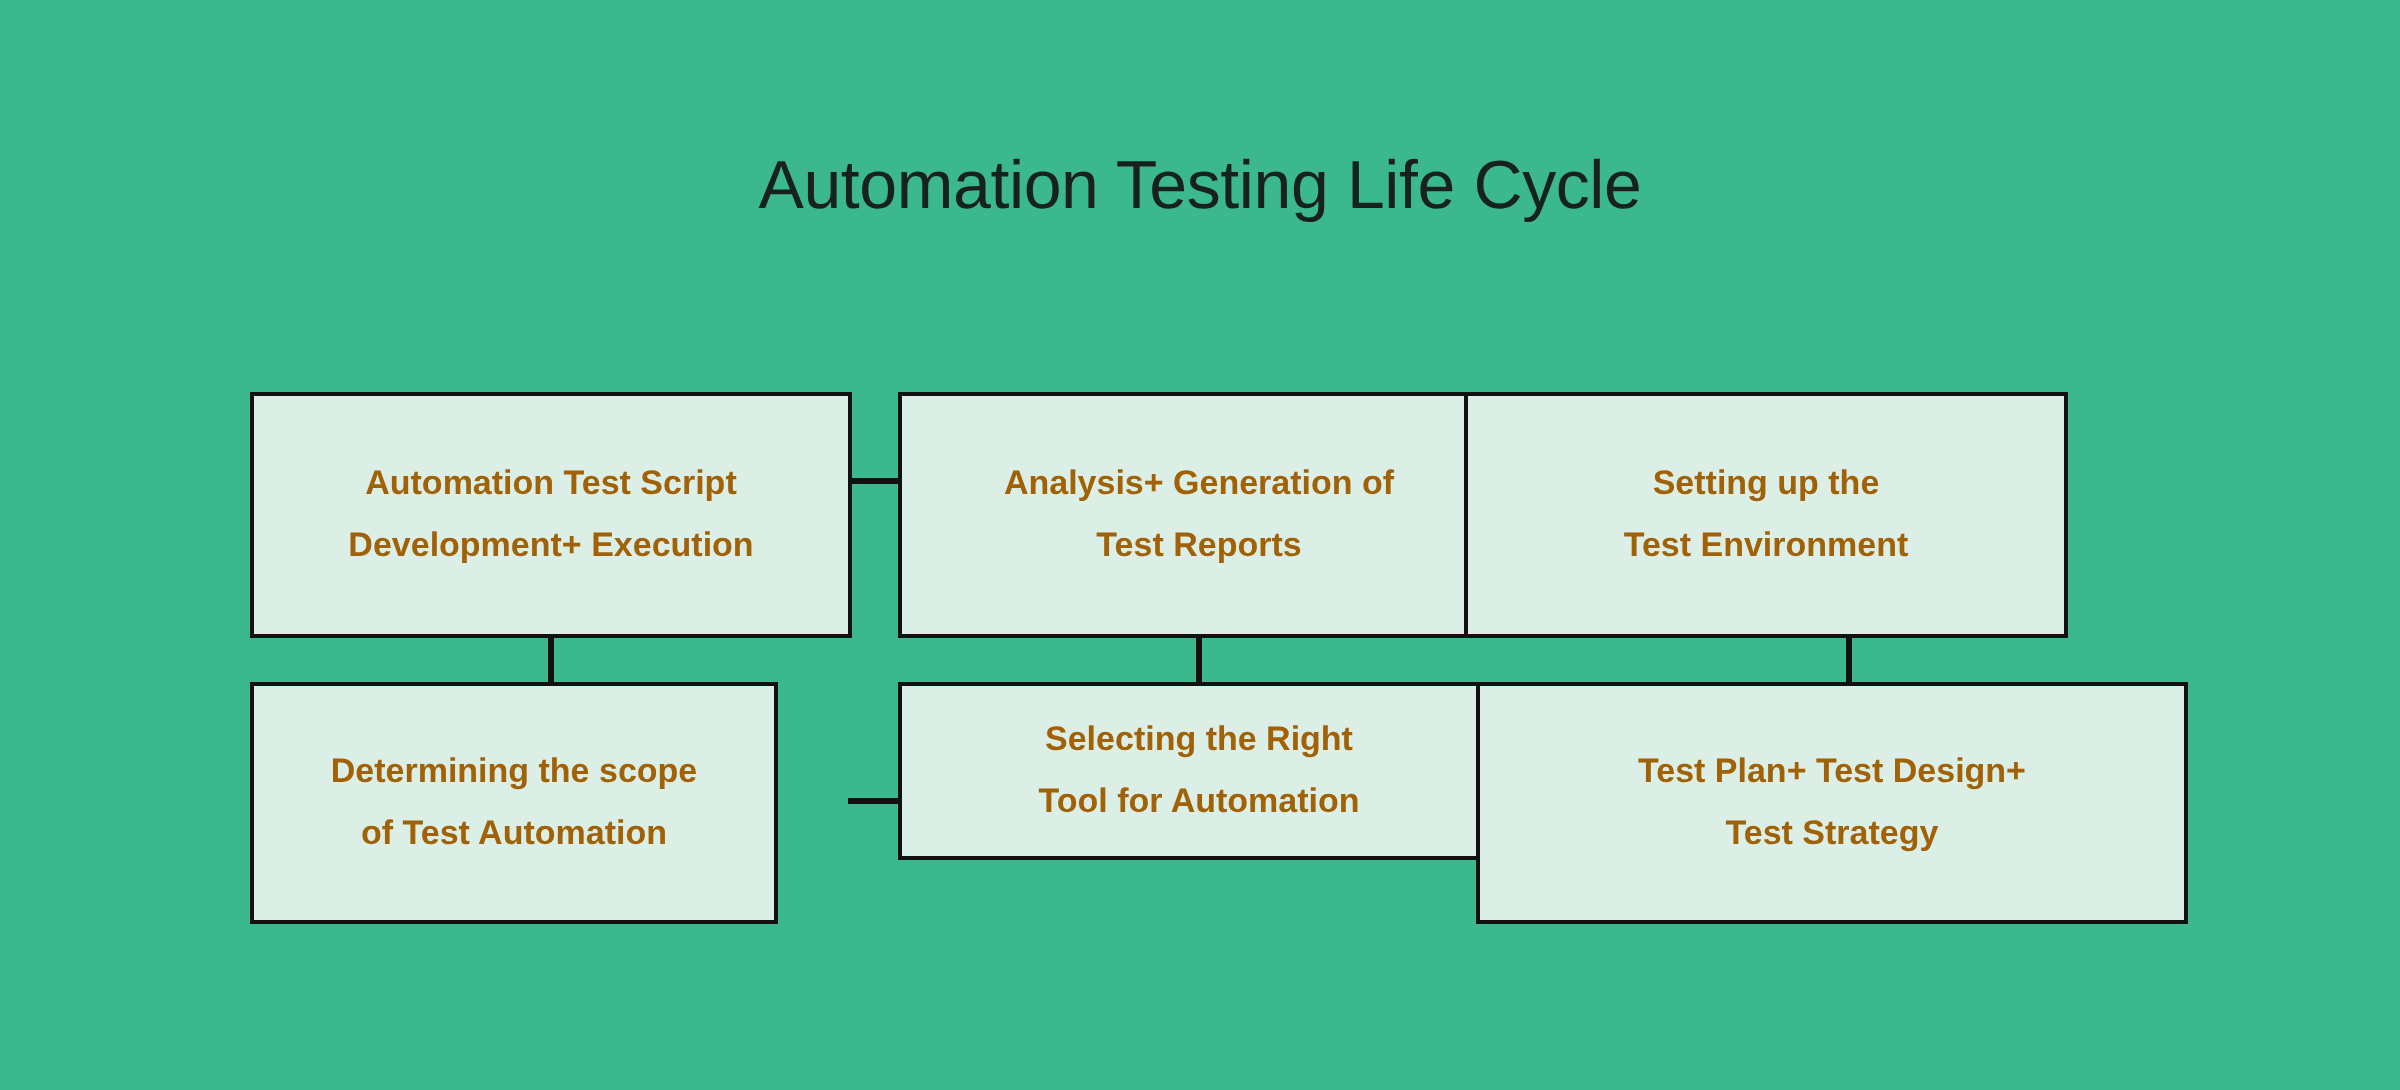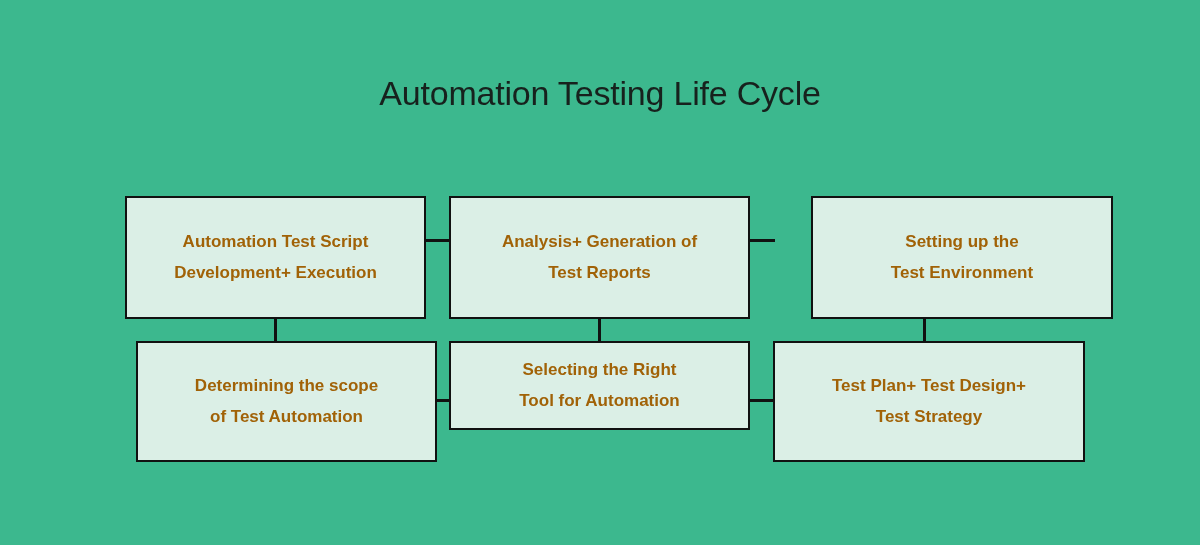--- a/index.html
+++ b/index.html
@@ -52,25 +52,25 @@
     font-weight: bold;
     color: #a16207;
     line-height: 1.82;
     padding: 0 10px;
     white-space: pre-line;
   }
 
   
   #box-1 { left: 125px; top: 196px; width: 301px; height: 123px; }
   #box-2 { left: 449px; top: 196px; width: 301px; height: 123px; }
-  #box-3 { left: 811px; top: 196px; width: 302px; height: 123px; }
+  #box-3 { left: 732px; top: 196px; width: 302px; height: 123px; }
   
-  #box-4 { left: 136px; top: 341px; width: 301px; height: 121px; }
+  #box-4 { left: 125px; top: 341px; width: 264px; height: 121px; }
   #box-5 { left: 449px; top: 341px; width: 301px; height: 89px; }
-  #box-6 { left: 773px; top: 341px; width: 312px; height: 121px; }
+  #box-6 { left: 738px; top: 341px; width: 356px; height: 121px; }
 
   
   .connector {
     position: absolute;
     background: #111111;
     z-index: 2;
   }
   .connector-h { height: 3px; }
   .connector-v { width: 3px; }
 

